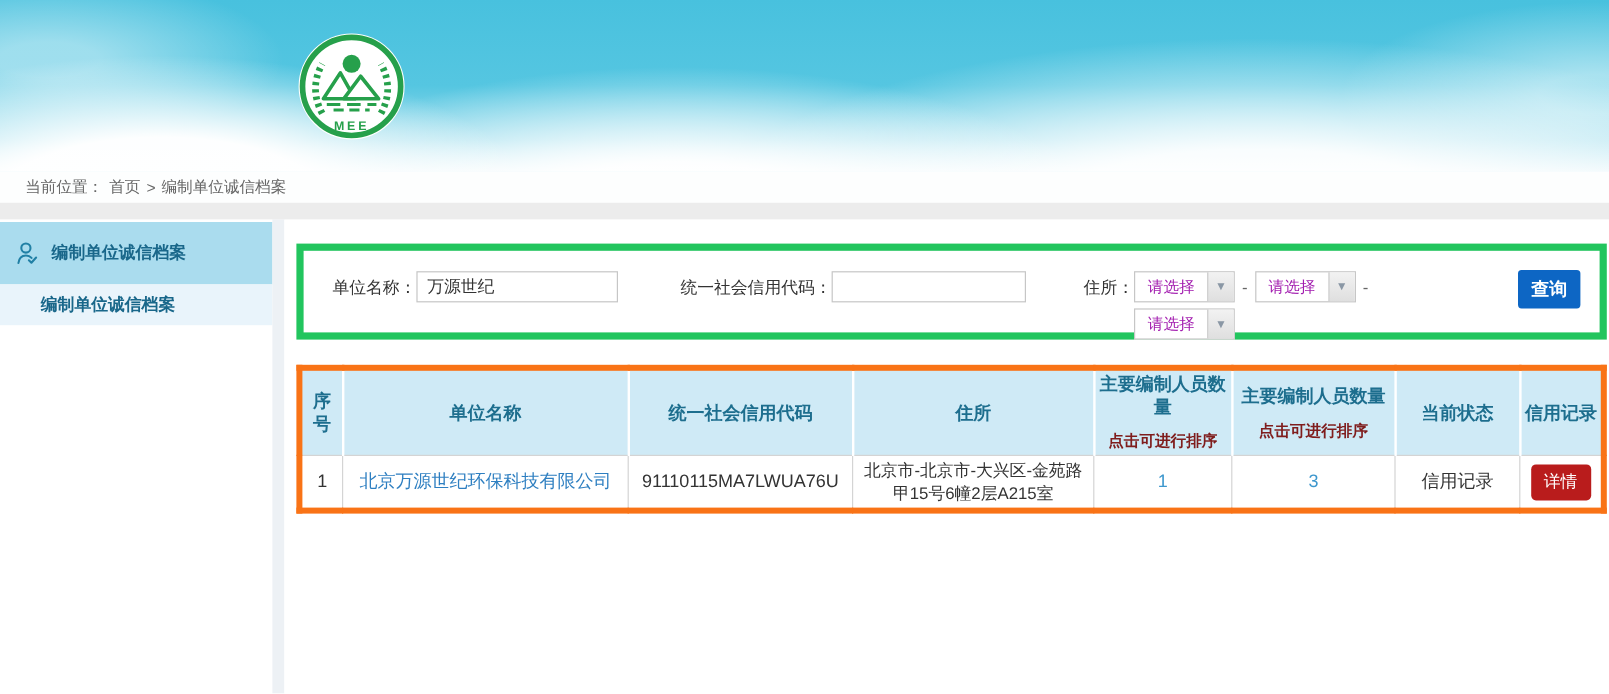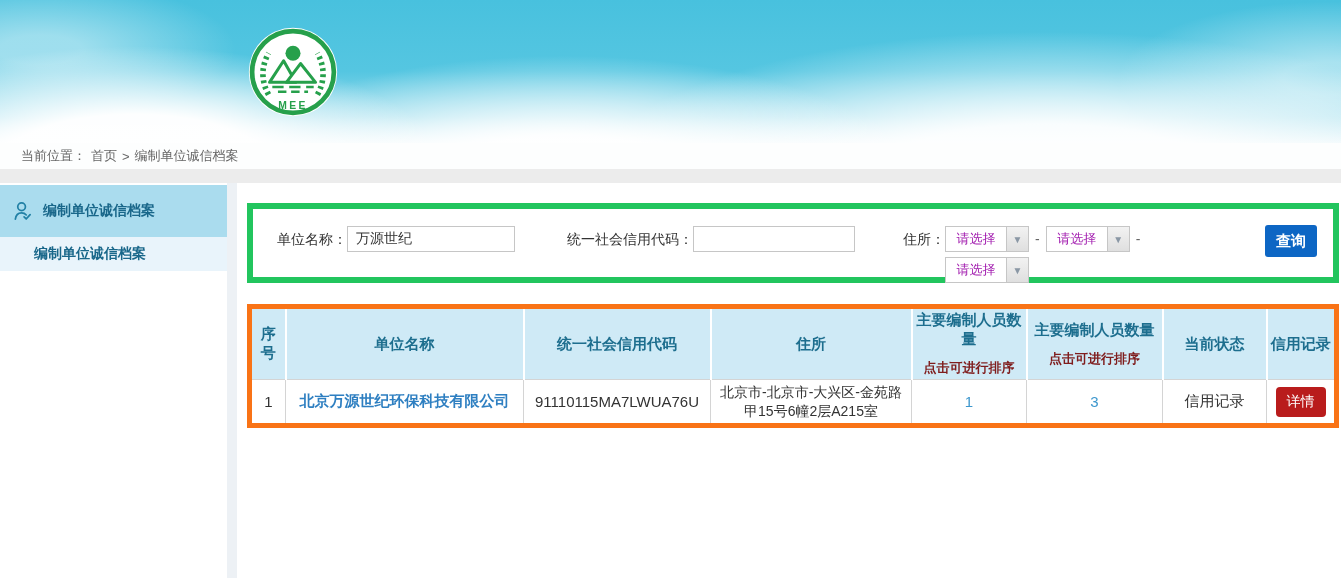--- a/index.html
+++ b/index.html
@@ -67,21 +67,21 @@
   
   .tbl-wrap { margin-top:21px; }
   table { width:100%; border-collapse:collapse; table-layout:fixed; border:5px solid #f97316; }
   thead th { background:#cfeaf6; color:#1d6e8e; font-size:15px; font-weight:bold; height:44px;
     border-right:2px solid #fff; vertical-align:middle; padding:2px; }
   thead th:last-child { border-right:1px solid #ccc; }
   thead th.sortable { cursor:pointer; }
   .sort-hint { color:#7f1d1d; font-size:13px; font-weight:bold; margin-top:10px; }
   tbody td { border:1px solid #d4d4d4; height:46px; text-align:center; font-size:15px; color:#333;
     vertical-align:middle; padding:2px; }
-  .company-link { color:#2e7fc1; cursor:pointer;font-weight:bold; }
+  .company-link { color:#2e7fc1; cursor:pointer; }
   .count-link { color:#3d97cd; cursor:pointer; }
   .addr { font-size:14px; line-height:19px; }
   .detail-btn { background:#b91c1c; color:#fff; border:none; border-radius:4px; padding:6px 11px;
     font-size:14px; cursor:pointer; font-family:inherit; }
 </style>
 </head>
 <body>
 
 <div class="site-header">
   <div class="header-inner">

